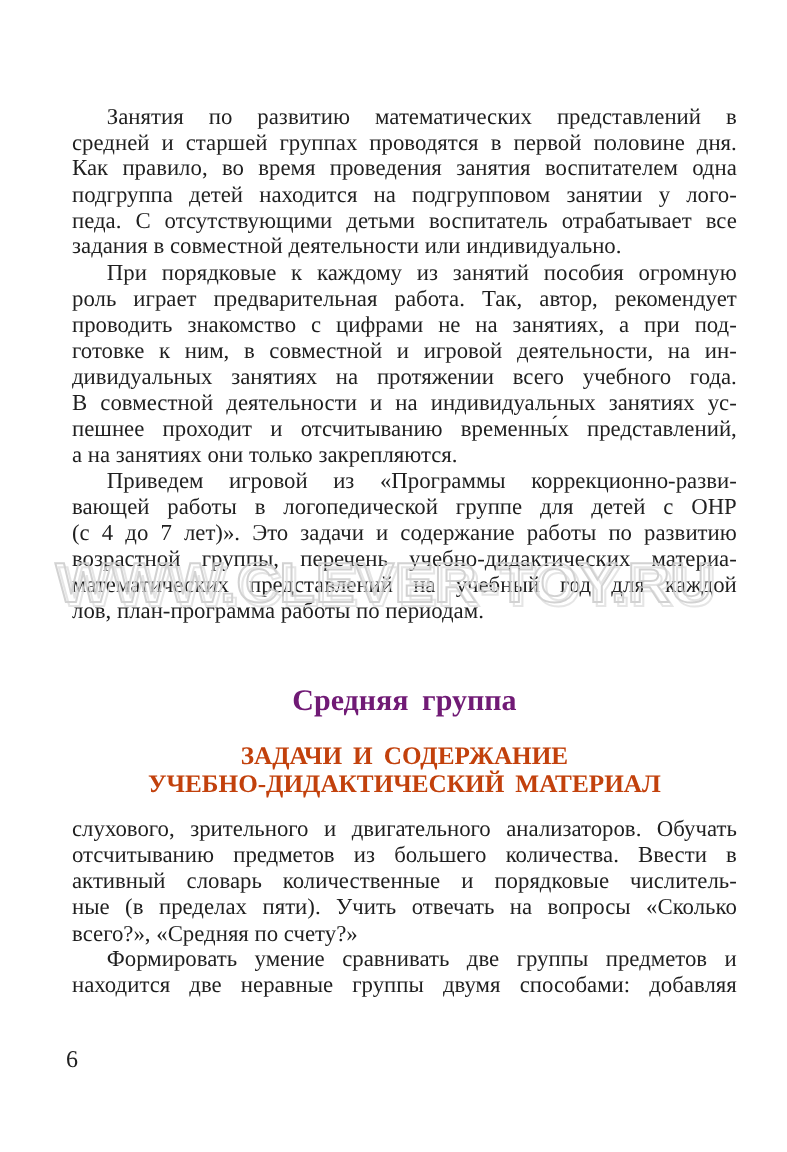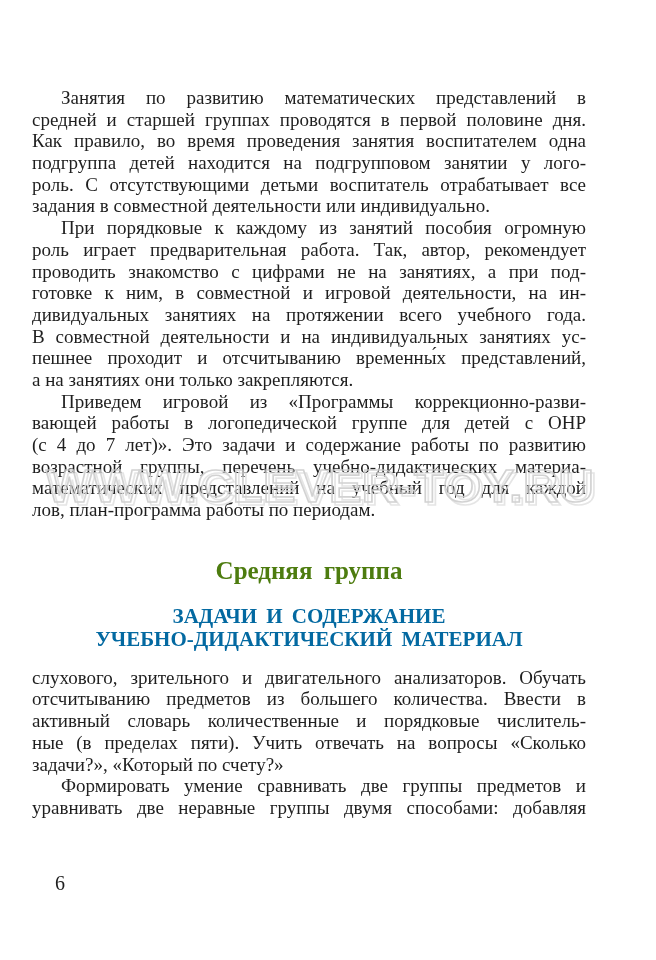--- a/index.html
+++ b/index.html
@@ -10,47 +10,47 @@
     color: #1f1f1f;
     position: relative;
     overflow: hidden;
   }
   .page {
     position: absolute; inset: 0;
     background: #ffffff;
   }
   .textcol {
     position: absolute;
-    left: 32px; top: 87px;
+    left: 60px; top: 87px;
     width: 554px;
   }
   .para { margin: 0; padding: 0; }
   .line {
     font-size: 19px;
     line-height: 21.7px;
     height: 21.7px;
     text-align: justify;
     text-align-last: justify;
     overflow: visible;
     white-space: nowrap;
   }
   .line.indent { text-indent: 29px; }
   .line.lastline { text-align-last: left; }
   .h1 {
-    margin-top: 36px;
+    margin-top: 50px;
     font-size: 25px;
     font-weight: bold;
     text-align: center;
     line-height: 28px;
-    color: #4d7c0f;
+    color: #701a75;
     word-spacing: 5px;
   }
   .h2 {
     margin-top: 20px;
-    color: #0369a1;
+    color: #c2410c;
   }
   .h2line {
     font-size: 21px;
     font-weight: bold;
     text-align: center;
     line-height: 23px;
     word-spacing: 4px;
   }
   .p-after { margin-top: 16px; }
   .pagenum {
@@ -80,21 +80,21 @@
     </svg>
   </div>
 
   <div class="textcol">
     <div id="paras-top">
         <div class="para">
           <div class="line indent">Занятия по развитию математических представлений в</div>
           <div class="line">средней и старшей группах проводятся в первой половине дня.</div>
           <div class="line">Как правило, во время проведения занятия воспитателем одна</div>
           <div class="line">подгруппа детей находится на подгрупповом занятии у лого-</div>
-          <div class="line">роль. С отсутствующими детьми воспитатель отрабатывает все</div>
+          <div class="line">педа. С отсутствующими детьми воспитатель отрабатывает все</div>
           <div class="line lastline">задания в совместной деятельности или индивидуально.</div>
         </div>
         <div class="para">
           <div class="line indent">При порядковые к каждому из занятий пособия огромную</div>
           <div class="line">роль играет предварительная работа. Так, автор, рекомендует</div>
           <div class="line">проводить знакомство с цифрами не на занятиях, а при под-</div>
           <div class="line">готовке к ним, в совместной и игровой деятельности, на ин-</div>
           <div class="line">дивидуальных занятиях на протяжении всего учебного года.</div>
           <div class="line">В совместной деятельности и на индивидуальных занятиях ус-</div>
           <div class="line">пешнее проходит и отсчитыванию временны́х представлений,</div>
@@ -116,24 +116,24 @@
       <div class="h2line">ЗАДАЧИ И СОДЕРЖАНИЕ</div>
       <div class="h2line">УЧЕБНО-ДИДАКТИЧЕСКИЙ МАТЕРИАЛ</div>
     </div>
 
     <div id="paras-bottom" class="p-after">
         <div class="para">
           <div class="line">слухового, зрительного и двигательного анализаторов. Обучать</div>
           <div class="line">отсчитыванию предметов из большего количества. Ввести в</div>
           <div class="line">активный словарь количественные и порядковые числитель-</div>
           <div class="line">ные (в пределах пяти). Учить отвечать на вопросы «Сколько</div>
-          <div class="line lastline">задачи?», «Который по счету?»</div>
+          <div class="line lastline">всего?», «Средняя по счету?»</div>
         </div>
         <div class="para">
           <div class="line indent">Формировать умение сравнивать две группы предметов и</div>
-          <div class="line">уравнивать две неравные группы двумя способами: добавляя</div>
+          <div class="line">находится две неравные группы двумя способами: добавляя</div>
         </div>
       </div>
   </div>
 
   <div class="pagenum">6</div>
 
 </div>
 
 </body></html>

